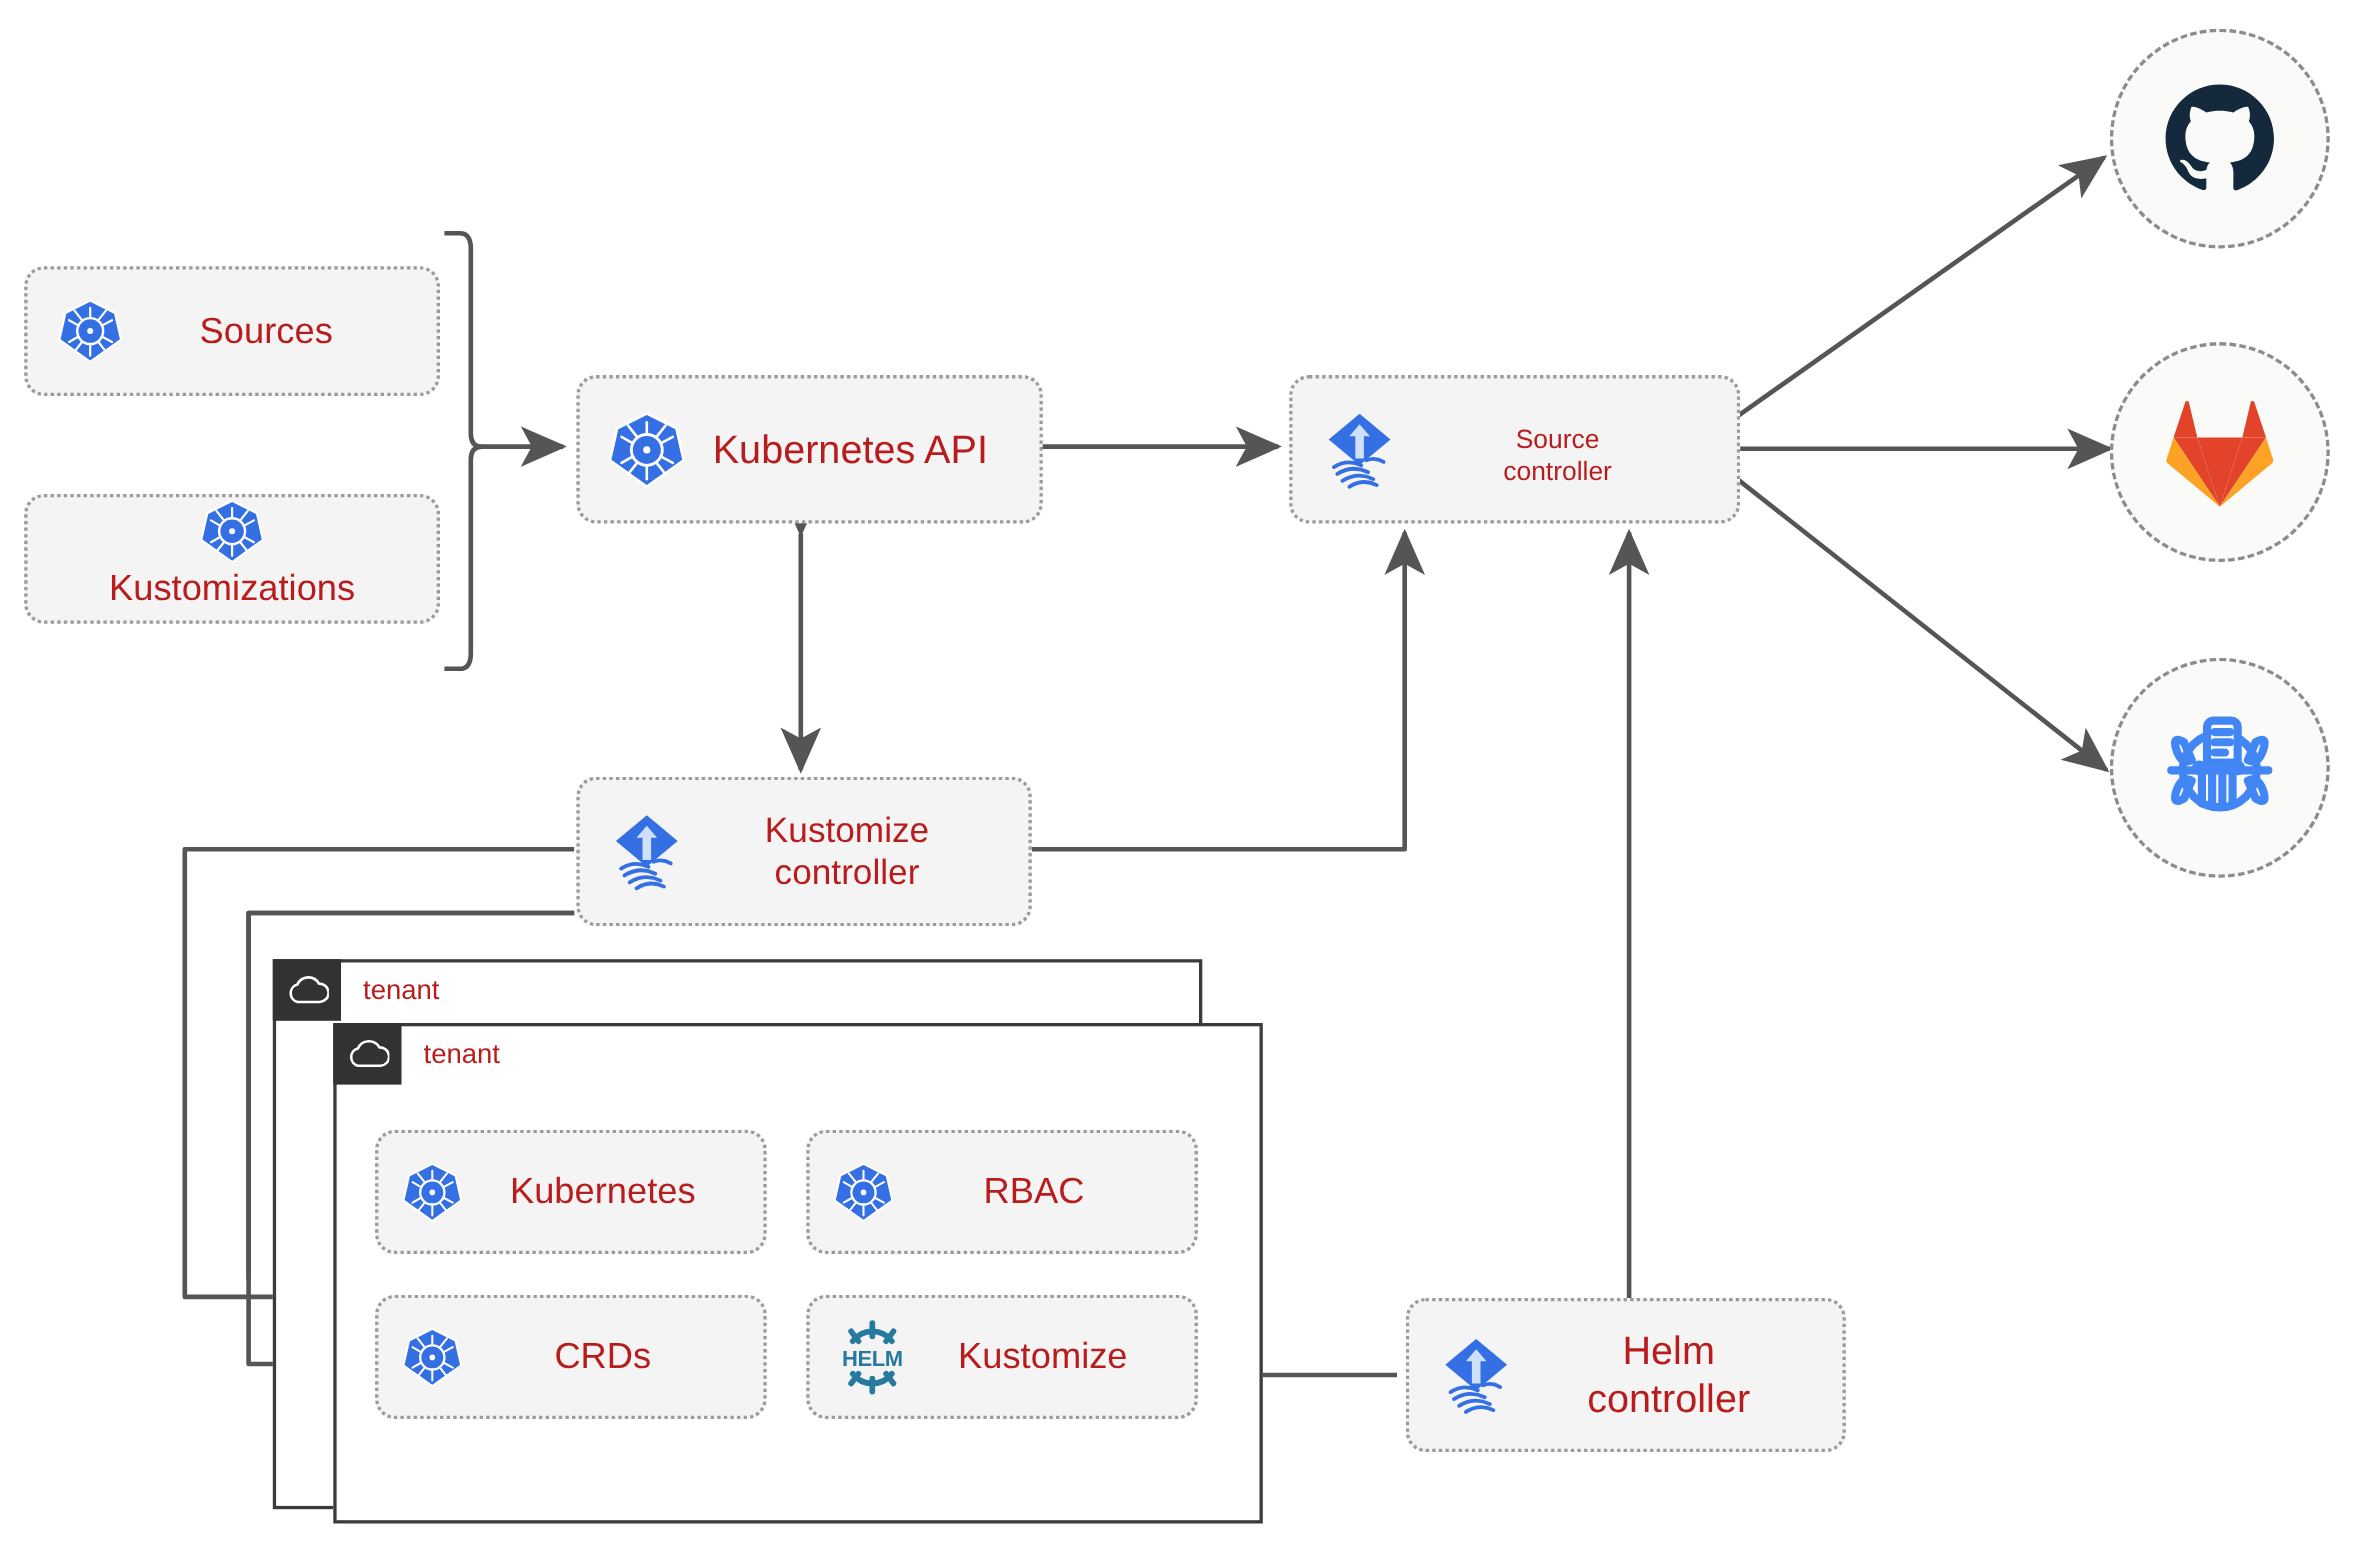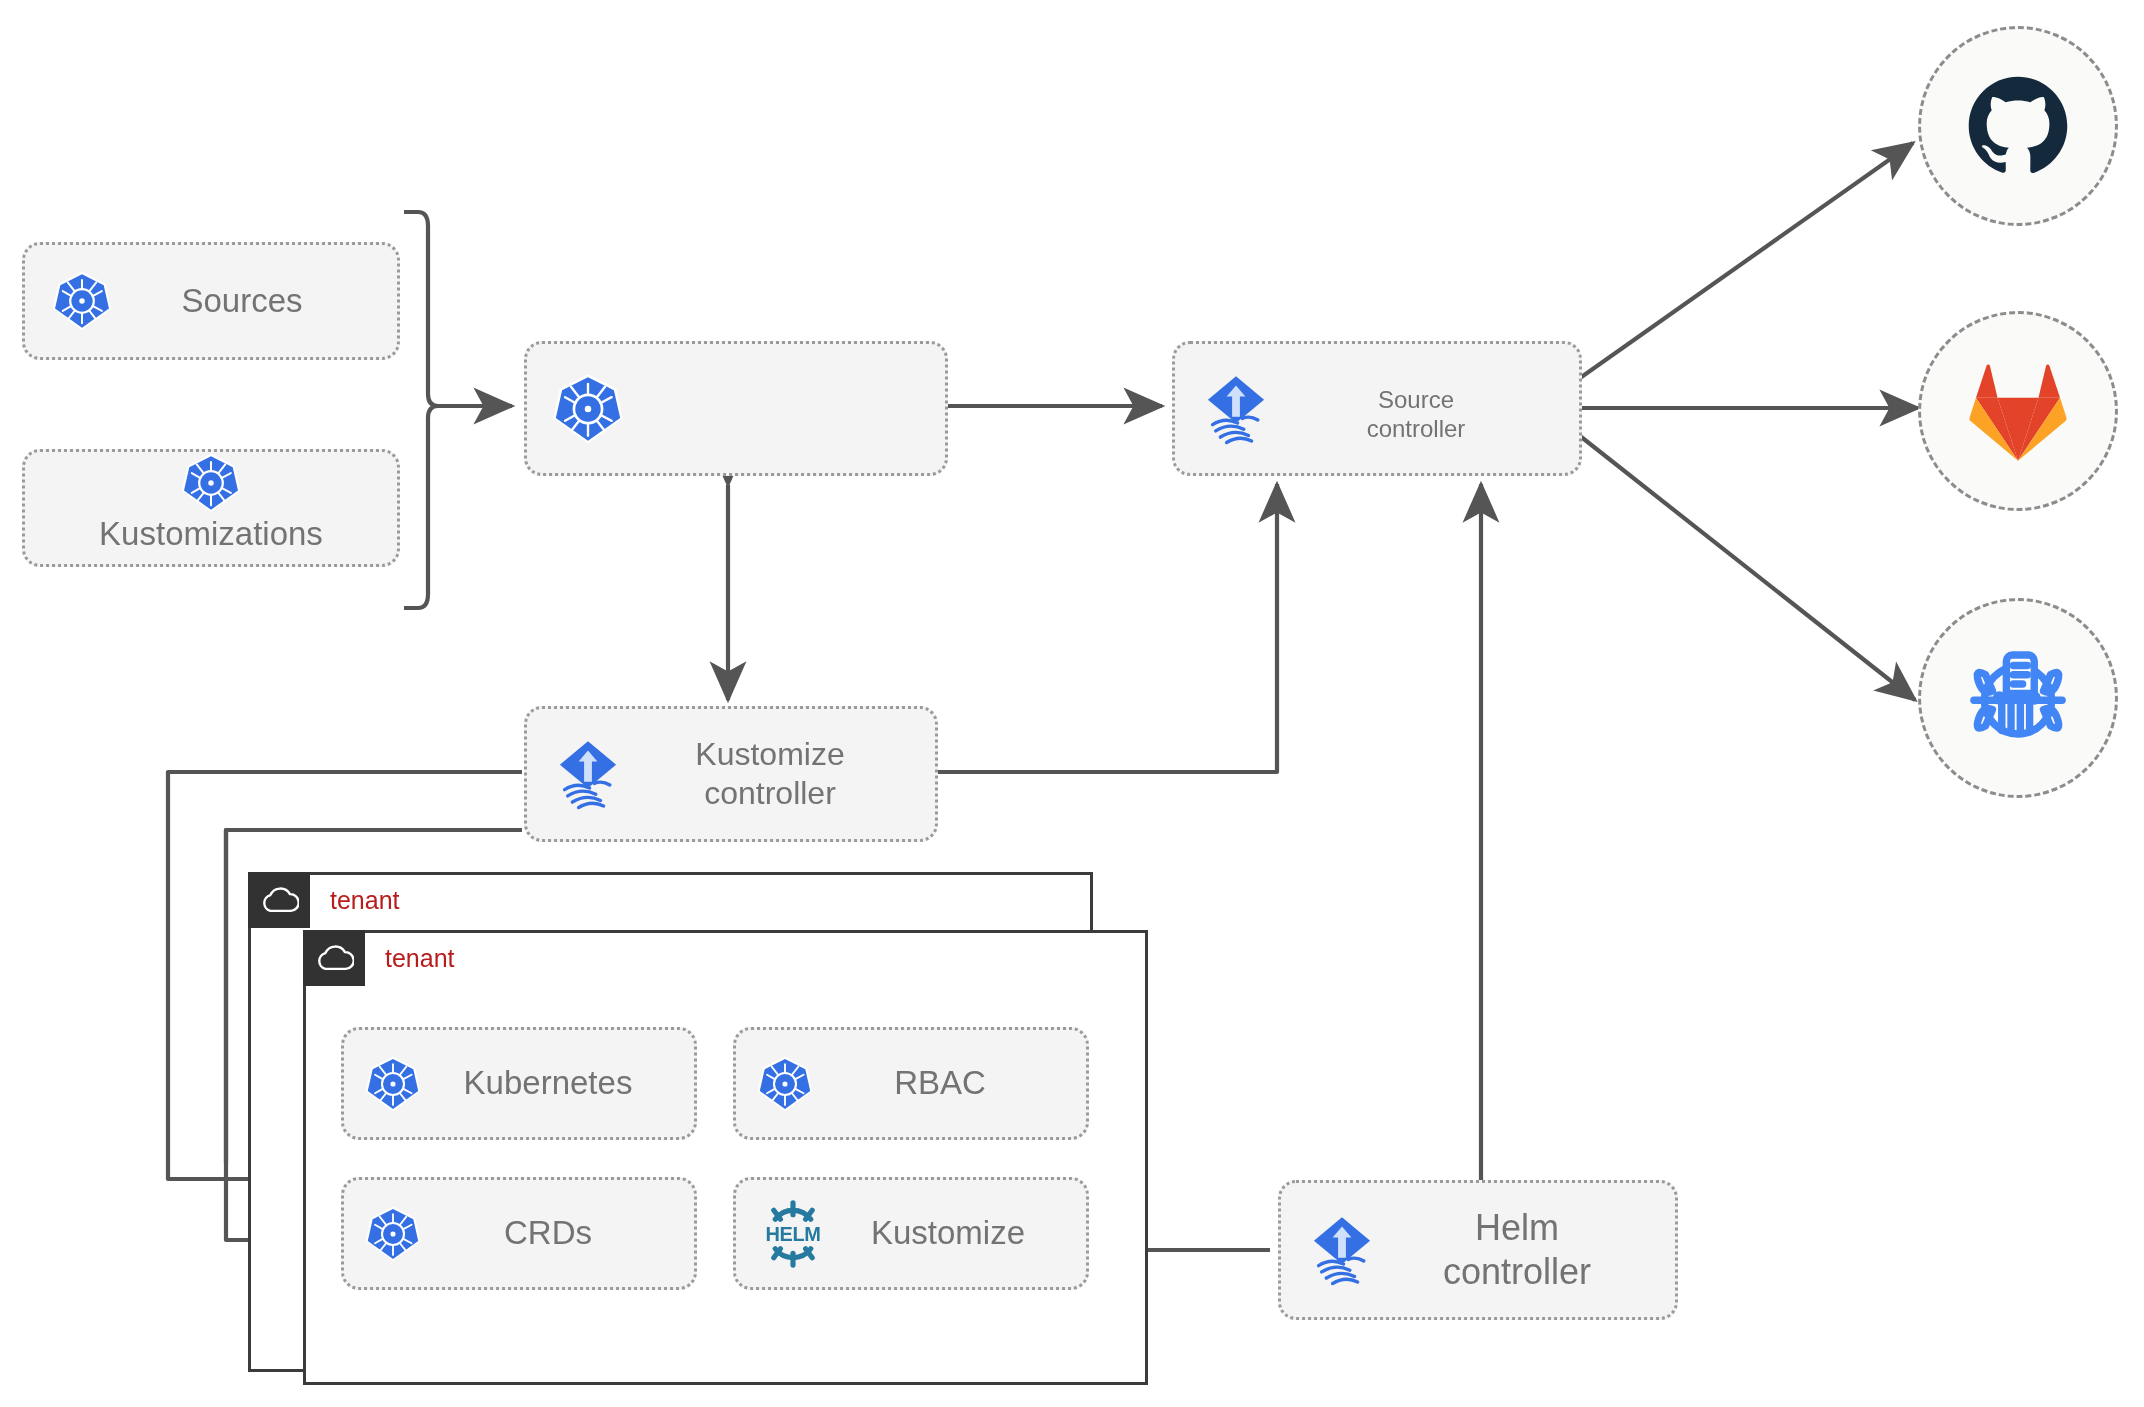--- a/index.html
+++ b/index.html
@@ -15,21 +15,21 @@
     border-radius:18px;
     box-sizing:border-box;
     display:flex;
     align-items:center;
     z-index:5;
   }
   .node .ico{flex:0 0 auto;display:flex;align-items:center;justify-content:center;}
   .node .lbl{
     flex:1 1 auto;
     text-align:center;
-    color:#737373;
+    color:#b91c1c;
     line-height:1.22;
     white-space:pre-line;
   }
 
   
   .circ{
     position:absolute;
     border:3px dashed #8c8c8c;
     border-radius:50%;
     background:#fafaf9;
@@ -179,20 +179,21 @@
             <line x1="67" y1="58" x2="82" y2="66"></line>
           <line x1="19" y1="66" x2="33" y2="58"></line>
             <line x1="67" y1="42" x2="82" y2="34"></line>
           <line x1="27" y1="80" x2="38" y2="66"></line>
             <line x1="62" y1="34" x2="73" y2="20"></line>
           <line x1="73" y1="80" x2="62" y2="66"></line>
             <line x1="38" y1="34" x2="27" y2="20"></line>
         </g>
       </svg>
     </span>
+    <span class="lbl" style="font-size:36px;">Kubernetes API</span>
   </div>
 
   <div class="node" style="left:1172px;top:341px;width:410px;height:135px;padding:0 22px;">
     <span class="ico">
       <svg class="flux-ico" viewBox="0 0 100 100">
         <polygon points="50,8 86,38 50,68 14,38" fill="#3470e4"></polygon>
         <path d="M50,20 L62,34 L55,34 L55,60 L45,60 L45,34 L38,34 Z" fill="#cfe0fb"></path>
         <g stroke="#3470e4" stroke-width="4.4" stroke-linecap="round" fill="none">
           <path d="M20,70 Q36,60 52,68"></path>
           <path d="M24,78 Q42,67 60,76"></path>

